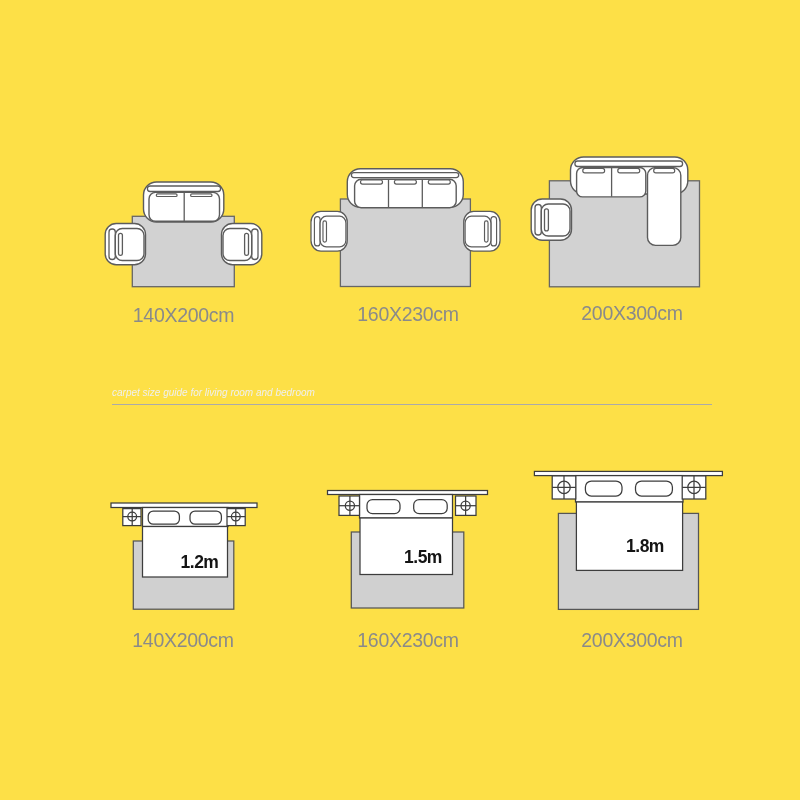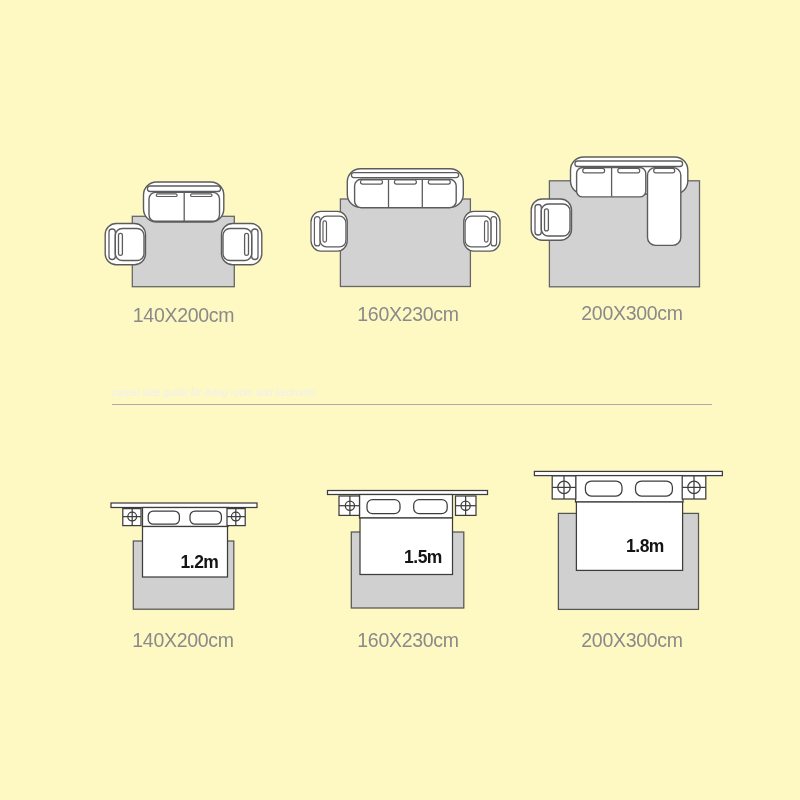--- a/index.html
+++ b/index.html
@@ -1,16 +1,16 @@
 <!DOCTYPE html>
 <html><head>
 <meta charset="utf-8">
 <style>
   html,body{margin:0;padding:0;background:#ffffff;}
-  .page{width:800px;height:800px;position:relative;background:#fef9c3;font-family:"Liberation Sans", sans-serif;text-align:right;}
+  .page{width:800px;height:800px;position:relative;background:#fde047;font-family:"Liberation Sans", sans-serif;text-align:right;}
   svg{position:absolute;left:0;top:0;}
   text{font-family:"Liberation Sans", sans-serif;}
 </style>
 </head>
 <body>
 <div class="page">
 <svg width="800" height="800" viewBox="0 0 800 800">
   <defs>
 
     <g id="chair">

